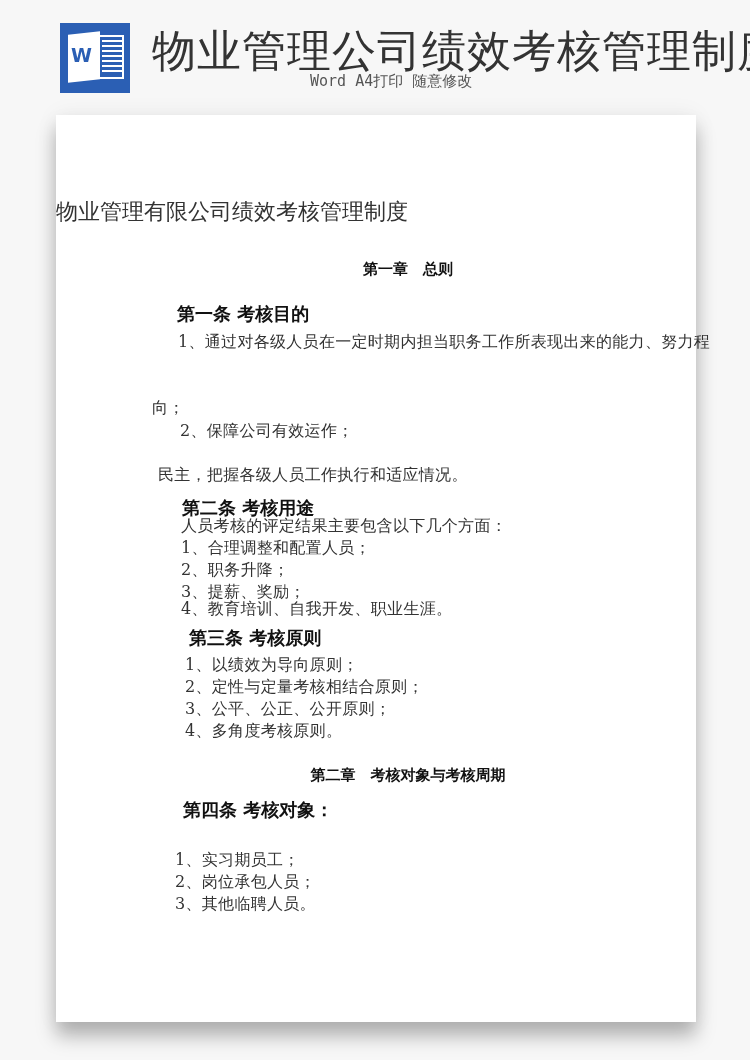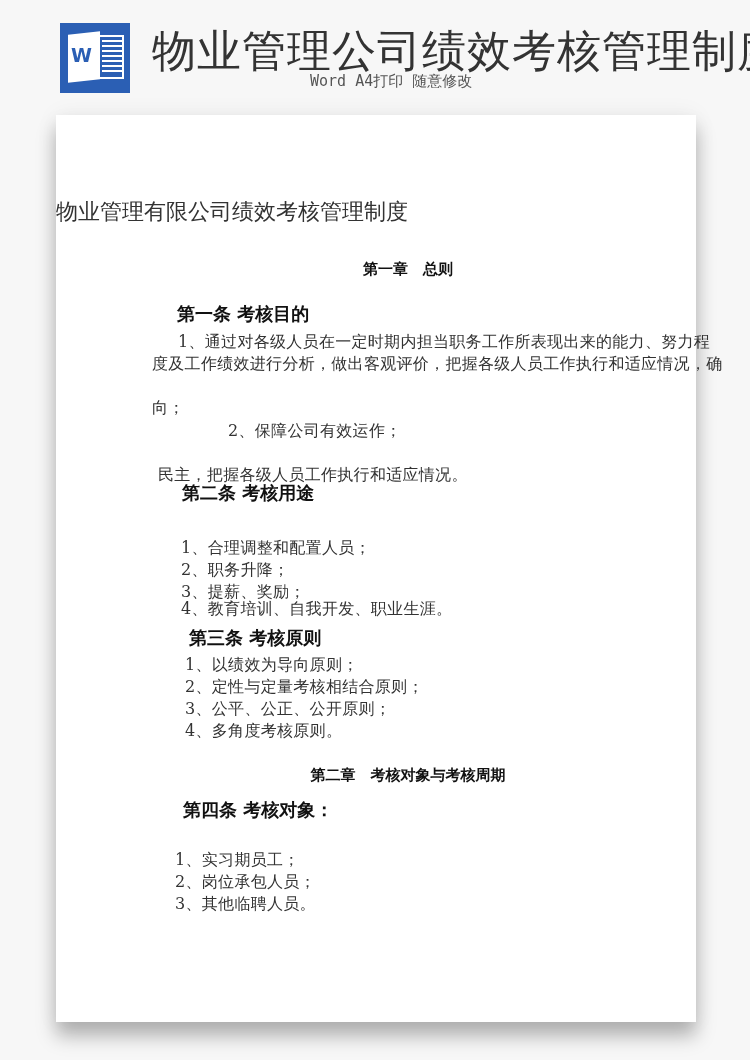--- a/index.html
+++ b/index.html
@@ -68,26 +68,26 @@
   <div class="subtitle">Word A4打印 随意修改</div>
 </div>
 
 <div class="page">
   <div class="abs doc-title">物业管理有限公司绩效考核管理制度</div>
 
   <div class="abs chapter" style="top:145px;">第一章　总则</div>
 
   <div class="abs article" style="left:121px; top:187px;">第一条 考核目的</div>
   <div class="abs p" style="left:122px; top:217px;">1、通过对各级人员在一定时期内担当职务工作所表现出来的能力、努力程</div>
-  <div class="abs p" style="left:96px; top:239px;">度及工作绩效进行分析，做出客观评价，把握各级人员工作执行和适应情况，确</div>
   <div class="abs p" style="left:96px; top:283px;">向；</div>
-  <div class="abs p" style="left:124px; top:306px;margin-left:48px;">2、保障公司有效运作；</div>
+  <div class="abs p" style="left:124px; top:306px;">2、保障公司有效运作；</div>
   <div class="abs p" style="left:102px; top:350px;">民主，把握各级人员工作执行和适应情况。</div>
 
-  <div class="abs article" style="left:126px; top:366px;">第二条 考核用途</div>
+  <div class="abs article" style="left:126px; top:381px;">第二条 考核用途</div>
+  <div class="abs p" style="left:125px; top:401px;">人员考核的评定结果主要包含以下几个方面：</div>
   <div class="abs p" style="left:125px; top:423px;">1、合理调整和配置人员；</div>
   <div class="abs p" style="left:125px; top:445px;">2、职务升降；</div>
   <div class="abs p" style="left:125px; top:467px;">3、提薪、奖励；</div>
   <div class="abs p" style="left:125px; top:484px;">4、教育培训、自我开发、职业生涯。</div>
 
   <div class="abs article" style="left:133px; top:511px;">第三条 考核原则</div>
   <div class="abs p" style="left:129px; top:540px;">1、以绩效为导向原则；</div>
   <div class="abs p" style="left:129px; top:562px;">2、定性与定量考核相结合原则；</div>
   <div class="abs p" style="left:129px; top:584px;">3、公平、公正、公开原则；</div>
   <div class="abs p" style="left:129px; top:606px;">4、多角度考核原则。</div>

